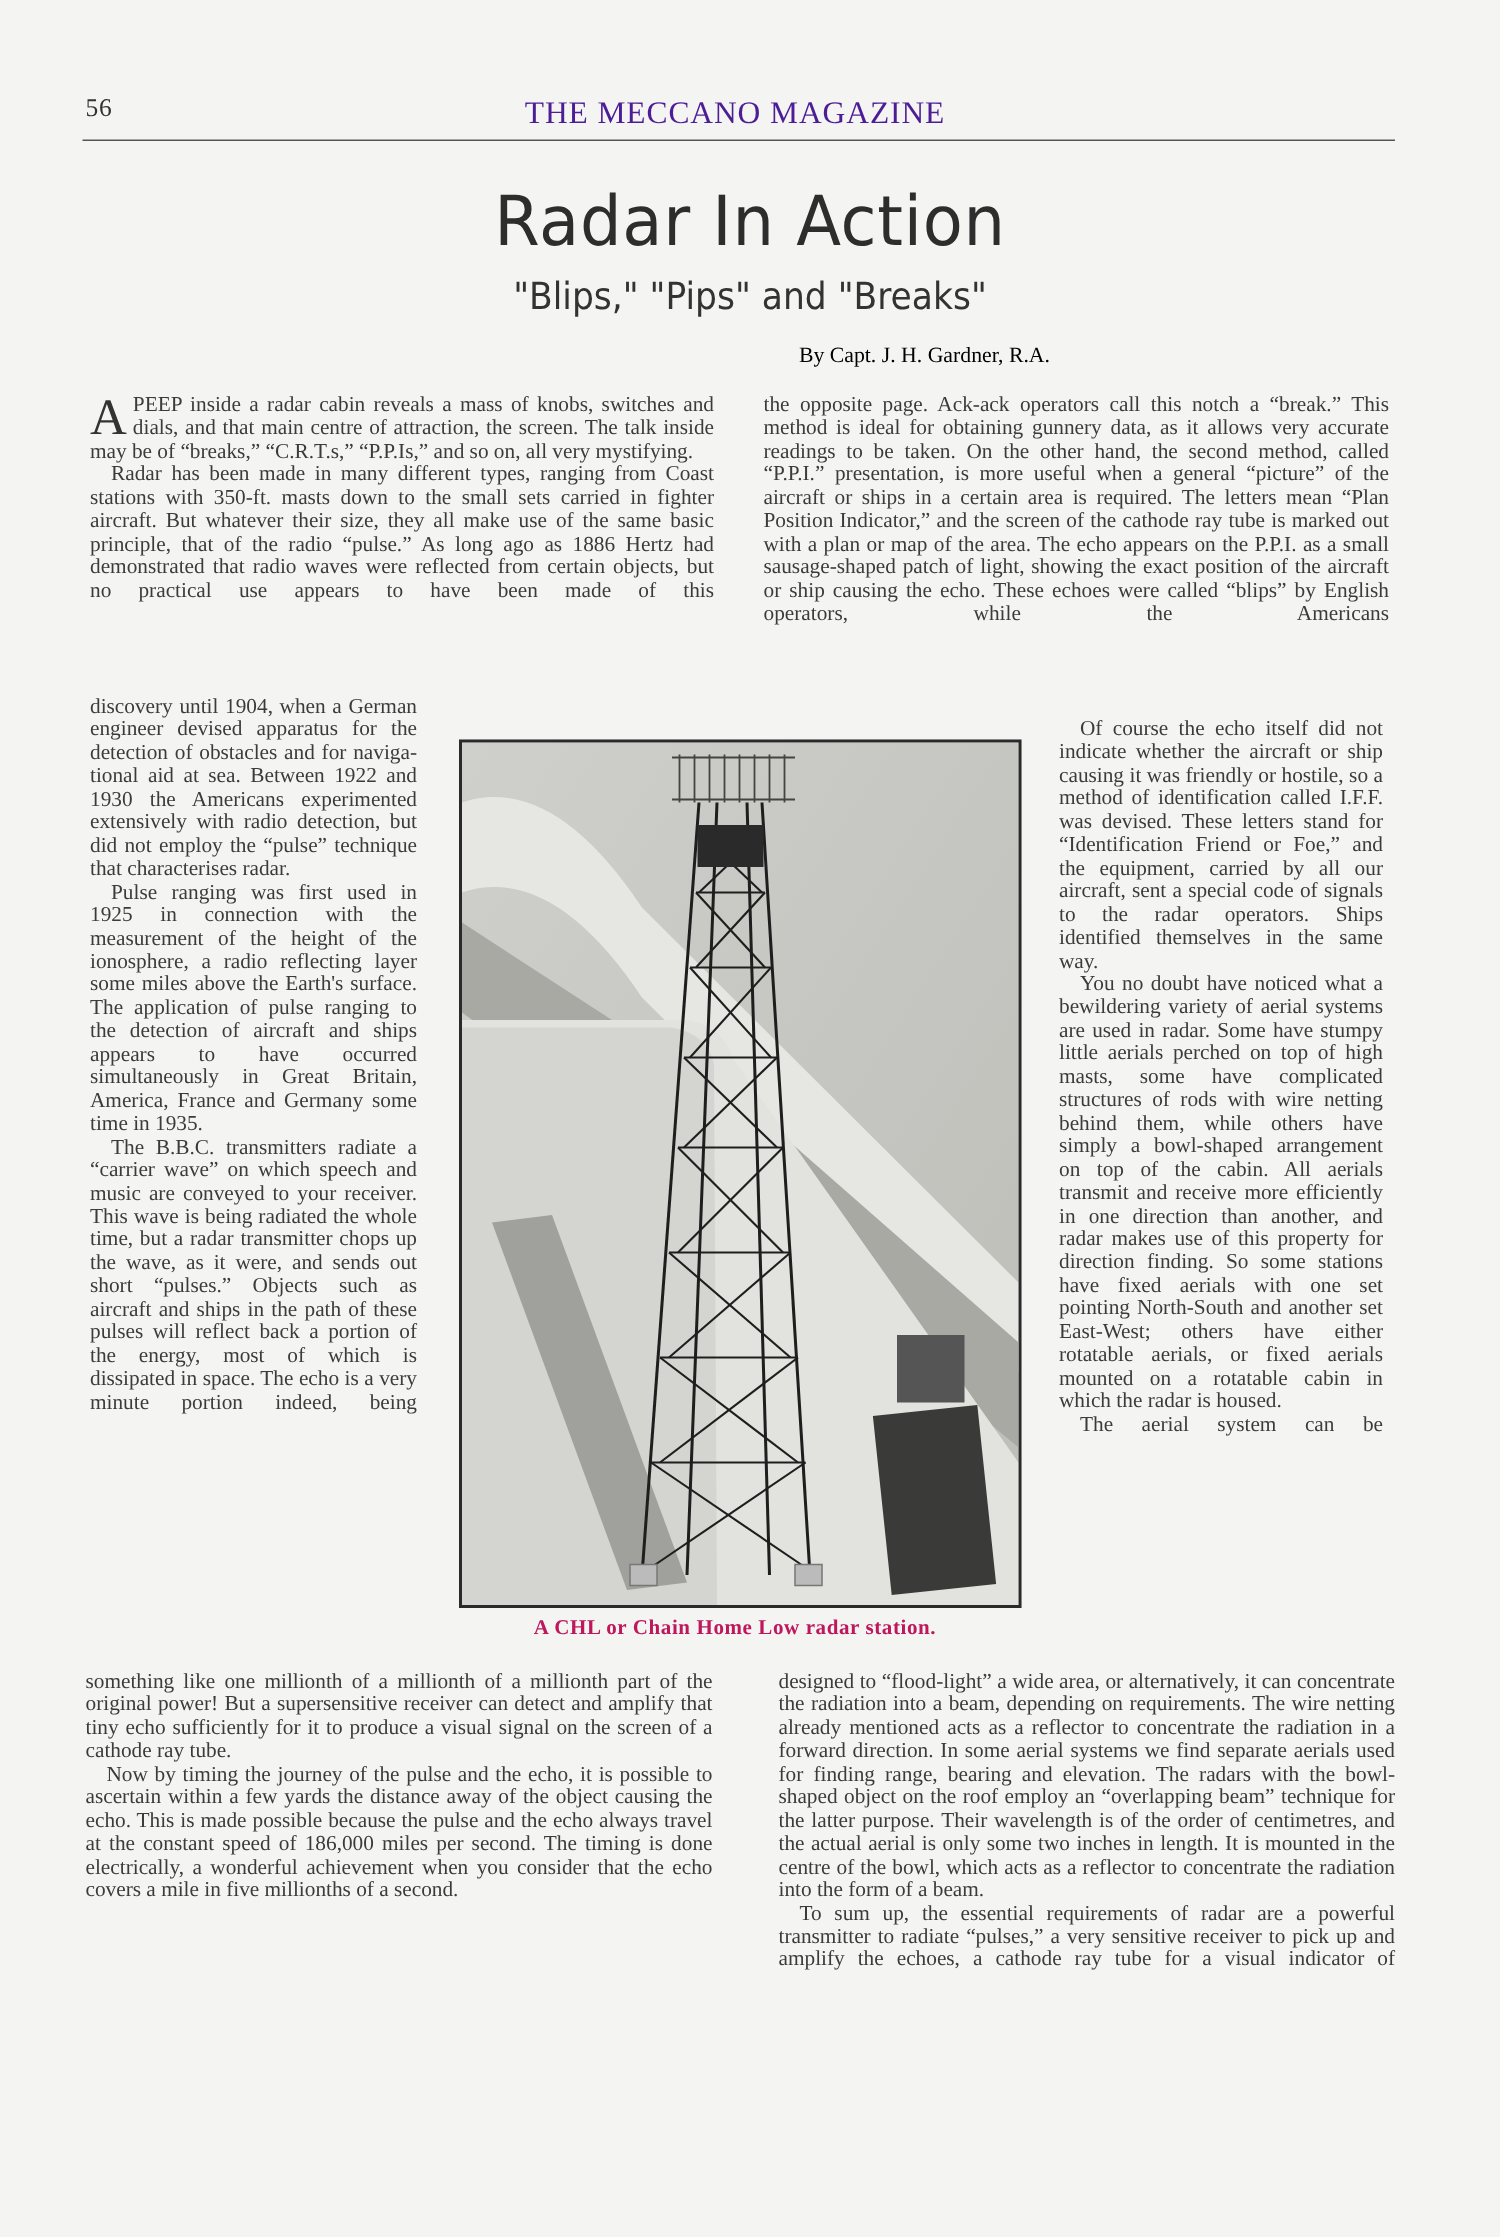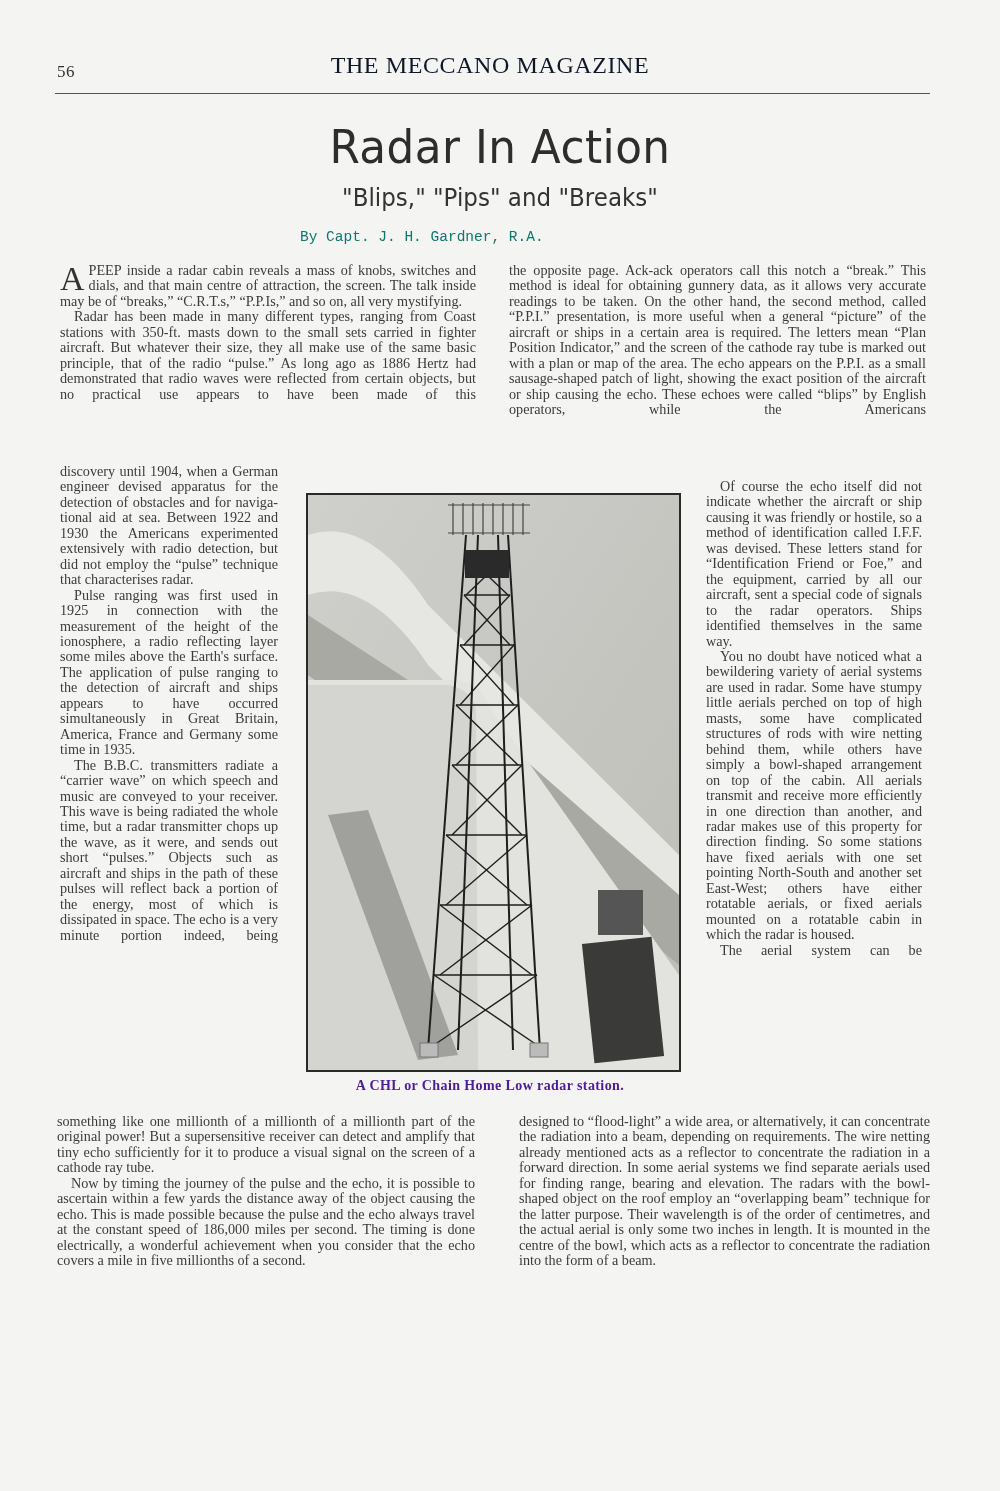--- a/index.html
+++ b/index.html
@@ -1,36 +1,36 @@
 <!DOCTYPE html>
 <html><head>
 <meta charset="utf-8">
 <style>
   html, body { margin: 0; padding: 0; }
   body { width: 1000px; height: 1491px; background: #f4f4f2; position: relative; overflow: hidden; color: #3a3a3a; font-family: "Liberation Serif", "DejaVu Serif", serif; }
   .abs { position: absolute; }
   #page-number { left: 57px; top: 62px; font-size: 17px; color: #333; letter-spacing: 0.5px; }
-  #magazine-title { left: 330px; top: 52px; width: 320px; text-align: center; font-size: 24px; color: #0f172a; letter-spacing: 0.6px; white-space: nowrap; }
+  #magazine-title { left: 330px; top: 63px; width: 320px; text-align: center; font-size: 21px; color: #4c1d95; letter-spacing: 0.6px; white-space: nowrap; }
   #header-rule { left: 55px; top: 93px; width: 875px; height: 0; border-top: 1.5px solid #555; }
   #article-title { left: 200px; top: 120px; width: 600px; text-align: center; font-family: "DejaVu Sans", sans-serif; font-size: 46px; font-weight: normal; color: #2d2d2d; letter-spacing: 0.5px; transform: scaleX(0.95); }
   #article-subtitle { left: 250px; top: 183px; width: 500px; text-align: center; font-family: "DejaVu Sans", sans-serif; font-size: 25px; color: #333; transform: scaleX(0.92); }
-  #byline { left: 300px; top: 229px; width: 400px; text-align: left; font-family: Liberation Mono, monospace; font-size: 14.5px; color: #0f766e; }
+  #byline { left: 300px; top: 229px; width: 400px; text-align: right; font-family: Liberation Serif, serif; font-size: 14.5px; color: #000000; }
   .col { font-size: 14.2px; line-height: 15.45px; text-align: justify; color: #3b3b3b; }
   .col p { margin: 0; text-indent: 14px; hyphens: manual; }
   .col p.noindent { text-indent: 0; }
   .col p.last-line-right { text-align-last: justify; }
   .dropcap { float: left; font-size: 34px; line-height: 28px; margin: 2px 4px 0 0; color: #333; }
   #left-top { left: 60px; top: 263px; width: 416px; }
   #left-narrow { left: 60px; top: 464px; width: 218px; }
   #left-bottom { left: 57px; top: 1114px; width: 418px; }
   #right-top { left: 509px; top: 263px; width: 417px; }
   #right-narrow { left: 706px; top: 479px; width: 216px; }
   #right-bottom { left: 508px; top: 1114px; width: 411px; margin-left: 11px; }
   #photo-frame { left: 306px; top: 493px; width: 371px; height: 575px; border: 2.5px solid #2a2a2a; background: #d8d8d4; overflow: hidden; }
-  #photo-caption { left: 300px; top: 1078px; width: 380px; text-align: center; font-size: 14px; font-weight: bold; color: #4c1d95; letter-spacing: 0.4px; }
+  #photo-caption { left: 300px; top: 1078px; width: 380px; text-align: center; font-size: 14px; font-weight: bold; color: #be185d; letter-spacing: 0.4px; }
 </style>
 </head>
 <body>
 
 <div class="abs" id="page-number">56</div>
 <div class="abs" id="magazine-title">THE MECCANO MAGAZINE</div>
 <div class="abs" id="header-rule"></div>
 
 <div class="abs" id="article-title">Radar In Action</div>
 <div class="abs" id="article-subtitle">"Blips," "Pips" and "Breaks"</div>
@@ -59,20 +59,21 @@
 </div>
 
 <div class="abs col" id="right-narrow">
   <p>Of course the echo itself did not indicate whether the aircraft or ship causing it was friendly or hostile, so a method of identification called I.F.F. was devised. These letters stand for “Identification Friend or Foe,” and the equipment, carried by all our aircraft, sent a special code of signals to the radar operators. Ships identified themselves in the same way.</p>
   <p>You no doubt have noticed what a bewildering variety of aerial systems are used in radar. Some have stumpy little aerials perched on top of high masts, some have com­plicated structures of rods with wire netting behind them, while others have simply a bowl-shaped arrangement on top of the cabin. All aerials transmit and receive more efficiently in one direction than an­other, and radar makes use of this property for direction finding. So some stations have fixed aerials with one set pointing North-South and another set East-West; others have either rotatable aerials, or fixed aerials mounted on a rotatable cabin in which the radar is housed.</p>
   <p class="last-line-right">The aerial system can be</p>
 </div>
 
 <div class="abs col" id="right-bottom">
   <p class="noindent">designed to “flood-light” a wide area, or alternatively, it can concentrate the radiation into a beam, depend­ing on requirements. The wire netting already mentioned acts as a reflector to concentrate the radiation in a forward direction. In some aerial systems we find separate aerials used for finding range, bearing and elevation. The radars with the bowl-shaped object on the roof employ an “over­lapping beam” technique for the latter purpose. Their wavelength is of the order of centimetres, and the actual aerial is only some two inches in length. It is mounted in the centre of the bowl, which acts as a reflector to concentrate the radiation into the form of a beam.</p>
+  <p class="last-line-right">To sum up, the essential requirements of radar are a powerful transmitter to radiate “pulses,” a very sensitive receiver to pick up and amplify the echoes, a cathode ray tube for a visual indicator of</p>
 </div>
 
 <div class="abs" id="photo-frame">
   <svg width="371" height="575" viewBox="0 0 371 575">
     <defs>
       <linearGradient id="sky" x1="0" y1="0" x2="1" y2="1">
         <stop offset="0" stop-color="#cfcfcb"></stop>
         <stop offset="1" stop-color="#bdbdb8"></stop>
       </linearGradient>
     </defs>

